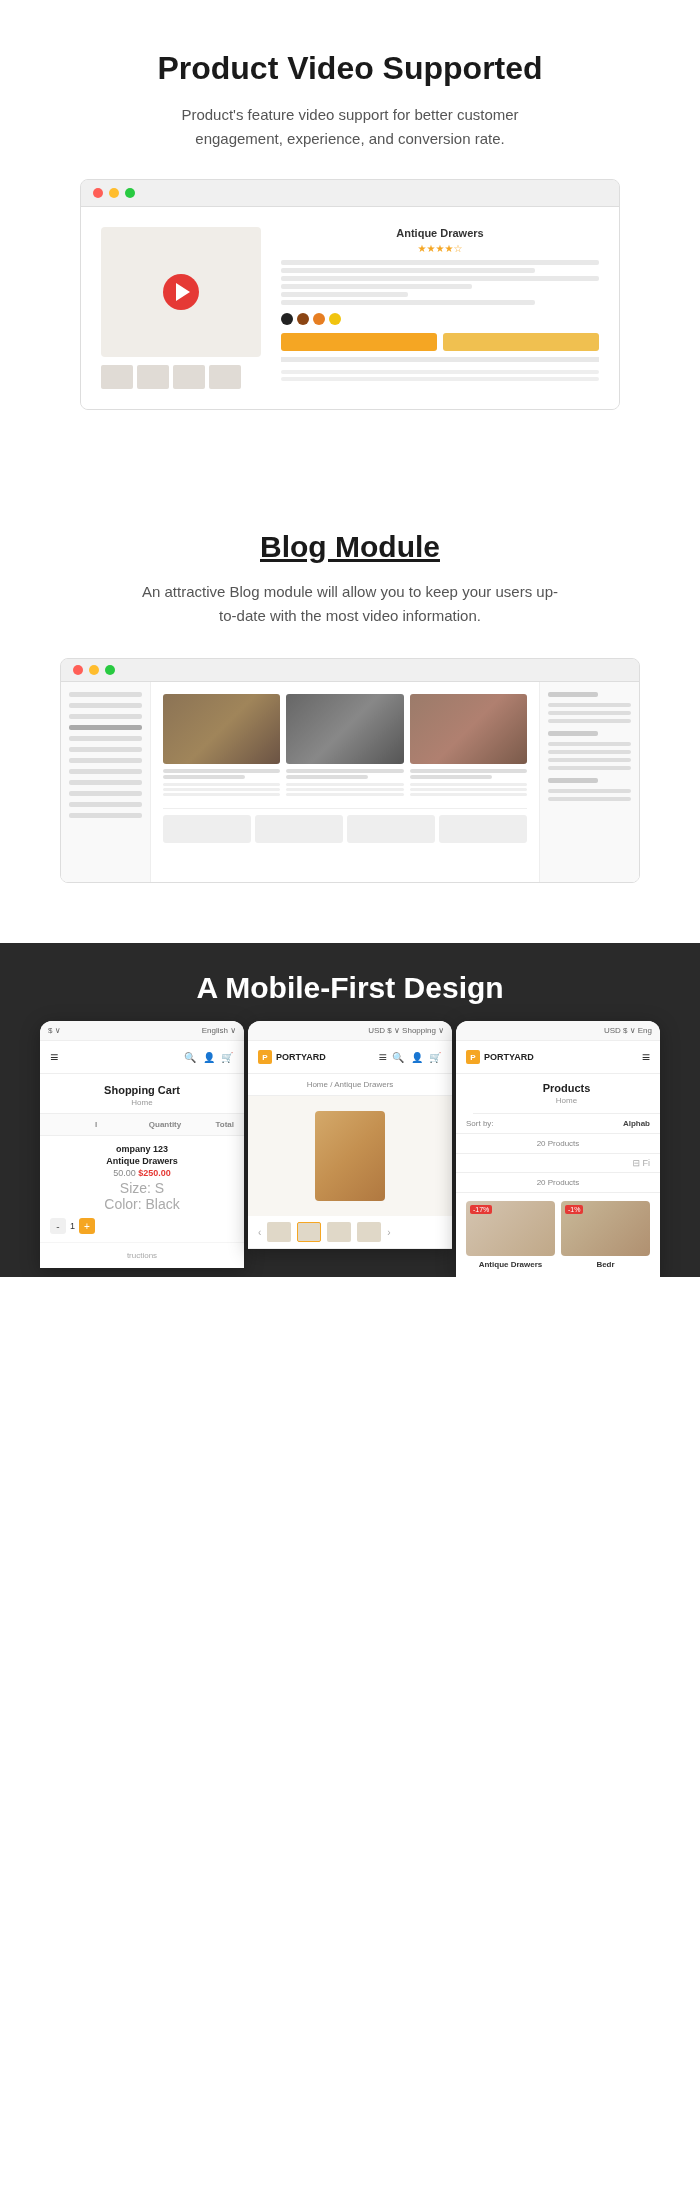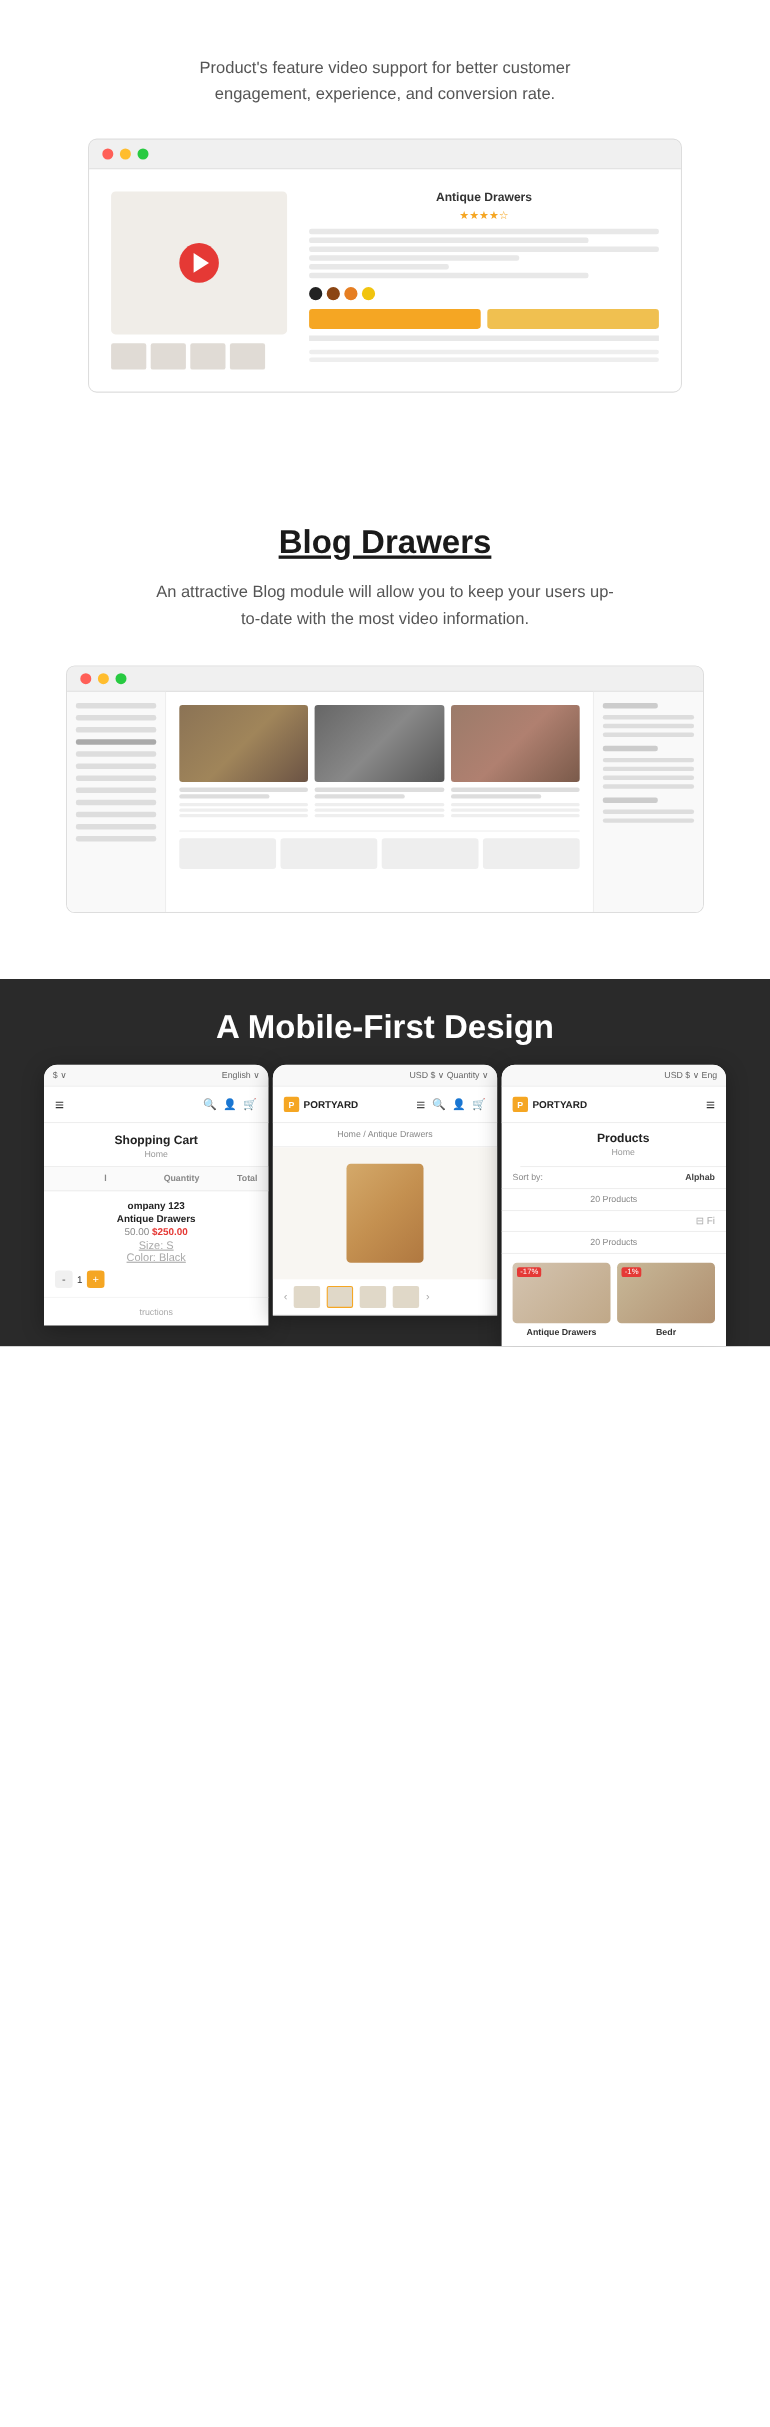--- a/index.html
+++ b/index.html
@@ -416,23 +416,22 @@
     .cart-item-price {
       font-size: 9px;
       color: #888;
       margin-bottom: 2px;
     }
     .cart-item-price .highlight {
       color: #e53935;
       font-weight: 700;
     }
     .cart-item-meta {
-      font-size: 10px;
+      font-size: 14px;
       color: #aaa;
-      text-decoration: underline;
     }
     .qty-control {
       display: flex;
       align-items: center;
       gap: 4px;
       margin-top: 6px;
     }
     .qty-btn {
       width: 16px;
       height: 16px;
@@ -581,20 +580,21 @@
     .product-card-name {
       font-size: 8px;
       color: #333;
       font-weight: 600;
     }
   </style>
 </head>
 <body>
 
 <section class="section-video">
+  <h1>Product Video Supported</h1>
   <p>Product's feature video support for better customer engagement, experience, and conversion rate.</p>
 
   <div class="browser-mockup">
     <div class="browser-bar">
       <div class="dot dot-red"></div>
       <div class="dot dot-yellow"></div>
       <div class="dot dot-green"></div>
     </div>
     <div class="browser-content">
       <div class="product-img-area">
@@ -631,21 +631,21 @@
         <div class="small-lines">
           <div class="small-line"></div>
           <div class="small-line"></div>
         </div>
       </div>
     </div>
   </div>
 </section>
 
 <section class="section-blog">
-  <h2>Blog Drawers</h2>
+  <h2>Blog Module</h2>
   <p>An attractive Blog module will allow you to keep your users up-to-date with the most video information.</p>
 
   <div class="blog-mockup">
     <div class="browser-bar">
       <div class="dot dot-red"></div>
       <div class="dot dot-yellow"></div>
       <div class="dot dot-green"></div>
     </div>
     <div class="blog-inner">
 
@@ -764,21 +764,21 @@
           <div class="qty-btn">-</div>
           <span class="qty-num">1</span>
           <div class="qty-btn primary">+</div>
         </div>
       </div>
       <div class="cart-instructions">tructions</div>
     </div>
 
     <div class="phone-screen product-screen" style="margin: 0 4px;">
       <div class="phone-topbar">
-        <span style="font-size:8px; color:#666;">USD $ ∨  Quantity ∨</span>
+        <span style="font-size:8px; color:#666;">USD $ ∨  Shopping ∨</span>
       </div>
       <div class="phone-nav">
         <div class="portyard-logo">
           <div class="logo-icon">P</div>
           <span>PORTYARD</span>
         </div>
         <div class="nav-icons">
           <span style="font-size:14px;">≡</span>
           <span>🔍</span>
           <span>👤</span>

